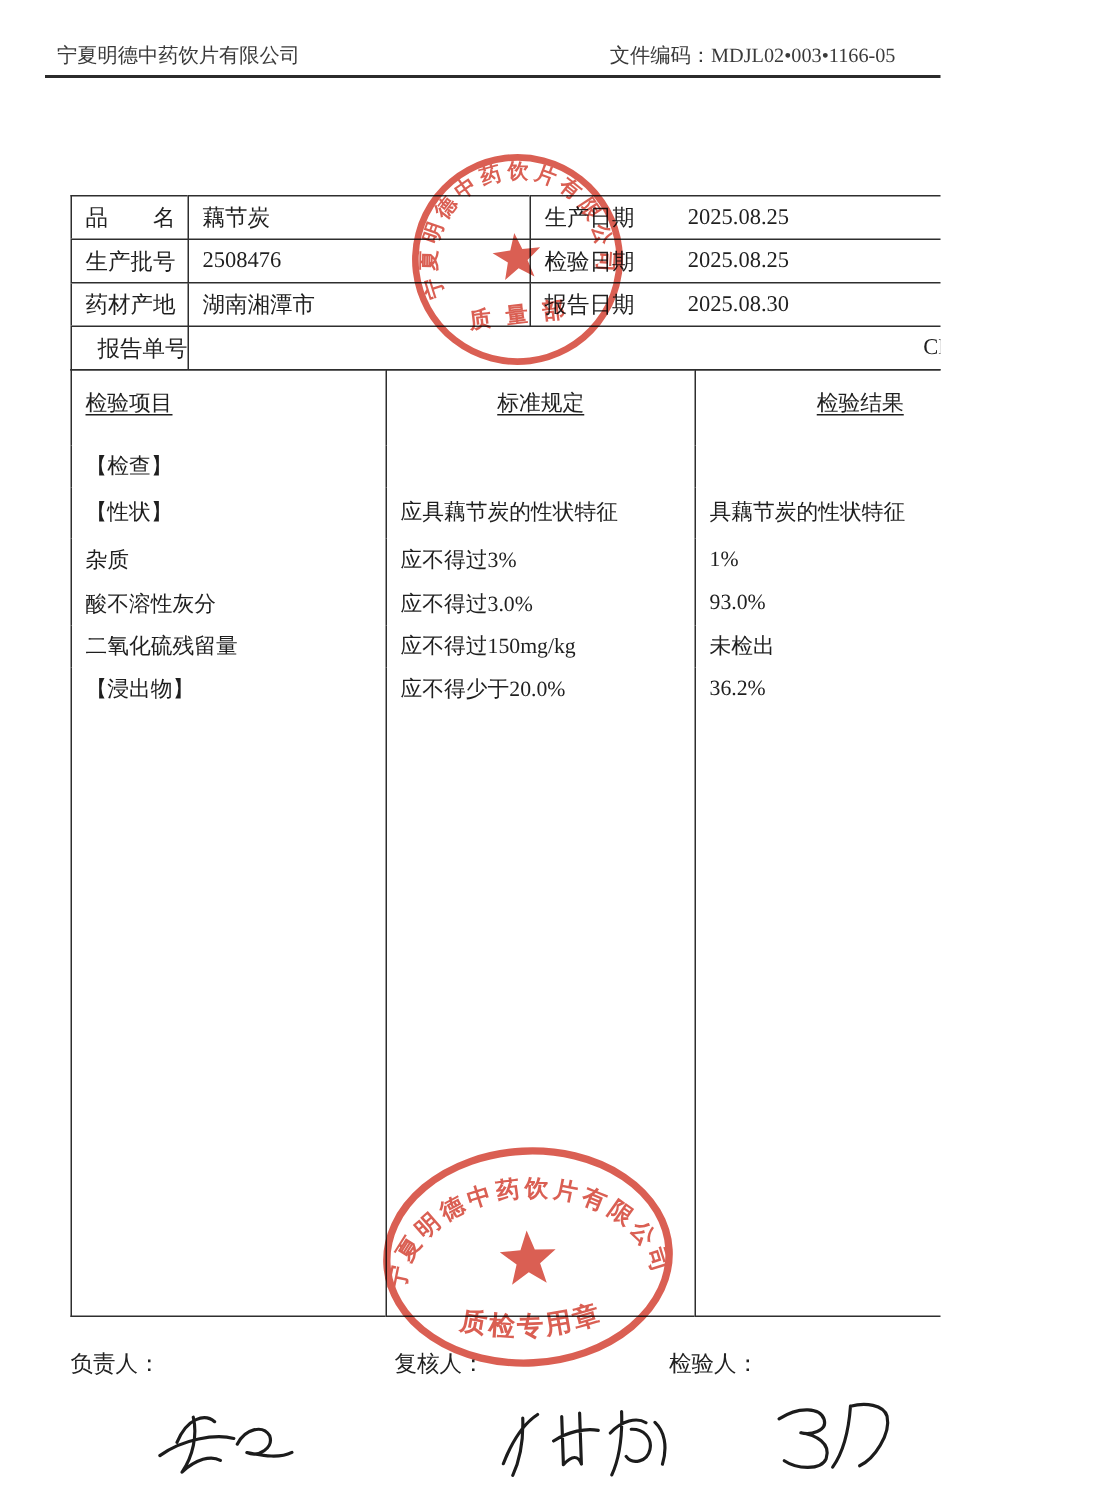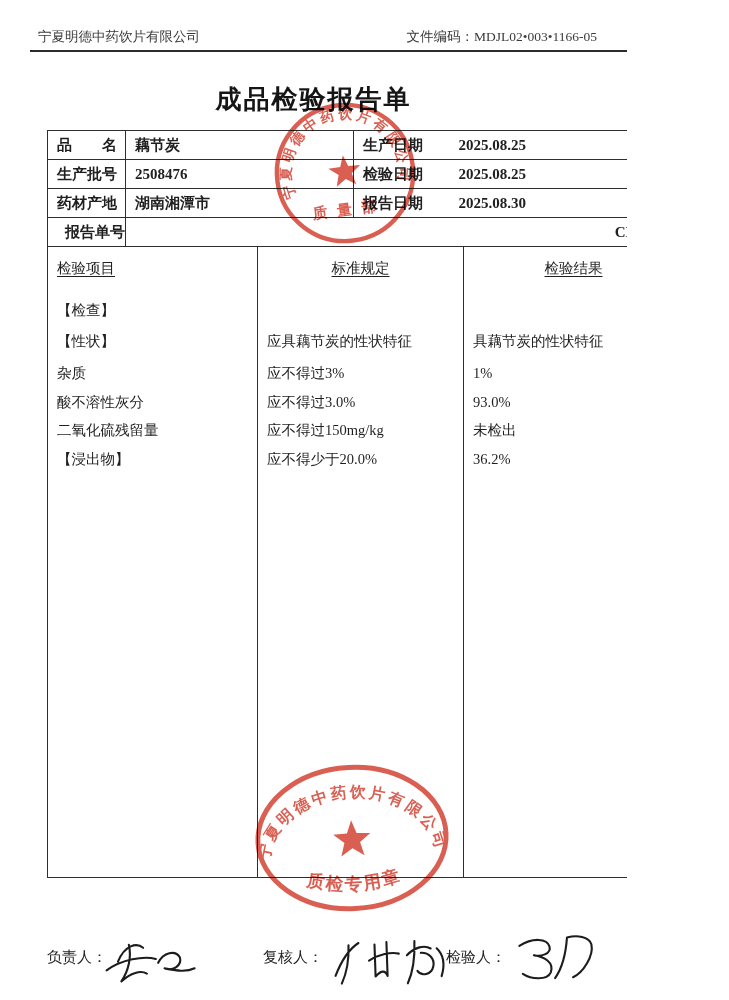--- a/index.html
+++ b/index.html
@@ -11,52 +11,51 @@
   .letterhead{position:absolute;left:38px;right:30px;top:28px;display:flex;
     justify-content:space-between;font-size:13.5px;color:#3a3a3a;}
   .head-rule{position:absolute;left:30px;top:50px;width:670px;height:2px;background:#2b2b2b;}
   .doc-title{position:absolute;left:0;top:82px;width:100%;text-align:center;
     font-size:26px;font-weight:bold;letter-spacing:2px;color:#151515;}
   
   .tables{position:absolute;left:47px;top:130px;width:636px;}
   table{border-collapse:collapse;table-layout:fixed;width:636px;}
   .info-table{border:1.4px solid #2e2e2e;}
   .info-table td{border-bottom:1px solid #2e2e2e;height:28px;font-size:15px;
-    padding:0 0 0 9px;vertical-align:middle;white-space:nowrap;overflow:hidden;font-weight:bold;}
+    padding:0 0 0 9px;vertical-align:middle;white-space:nowrap;overflow:hidden;}
   .info-table tr:last-child td{border-bottom:none;text-align:right;}
   .cell-rb{border-right:1px solid #2e2e2e;}
   .main-table{border:1.4px solid #2e2e2e;margin-top:-1px;}
   .main-table td{font-size:14.5px;padding:0 0 0 9px;vertical-align:middle;
     white-space:nowrap;overflow:hidden;}
   .main-table .hdr td{vertical-align:top;padding-top:12px;}
   .main-table .hdr .u{text-decoration:underline;text-underline-offset:3px;font-size:14.5px;}
   .main-table .c{text-align:center;padding:0;}
   .main-table .hdr .c{padding-top:12px;font-family:Liberation Serif, serif;}
   .concl td{border-top:1px solid #2e2e2e;font-size:15px;height:26px;padding-left:8px;}
   
   .stamp{position:absolute;mix-blend-mode:multiply;opacity:.88;}
   .stamp-top{left:271px;top:99px;transform:rotate(-7deg);}
   .stamp-bottom{left:249px;top:759px;transform:rotate(-3deg);}
   
-  .sign-label{position:absolute;top:948px;font-size:15px;color:#222;}
+  .sign-label{position:absolute;top:900px;font-size:15px;color:#222;}
   .sig{position:absolute;}
   .sig path{fill:none;stroke:#1c1c1c;stroke-width:2.1;stroke-linecap:round;stroke-linejoin:round;}
 </style>
 </head>
 <body>
 
 <div class="page">
 
   <div class="letterhead">
     <span>宁夏明德中药饮片有限公司</span>
     <span><span>文件编码：</span><span>MDJL02•003•1166-05</span></span>
   </div>
   <div class="head-rule"></div>
 
-  <div class="doc-title">成品检验报告单</div>
 
   <div class="tables">
 
     <table class="info-table">
       <colgroup>
           <col style="width:78px">
           <col style="width:228px">
           <col style="width:96px">
           <col style="width:234px">
         </colgroup>

